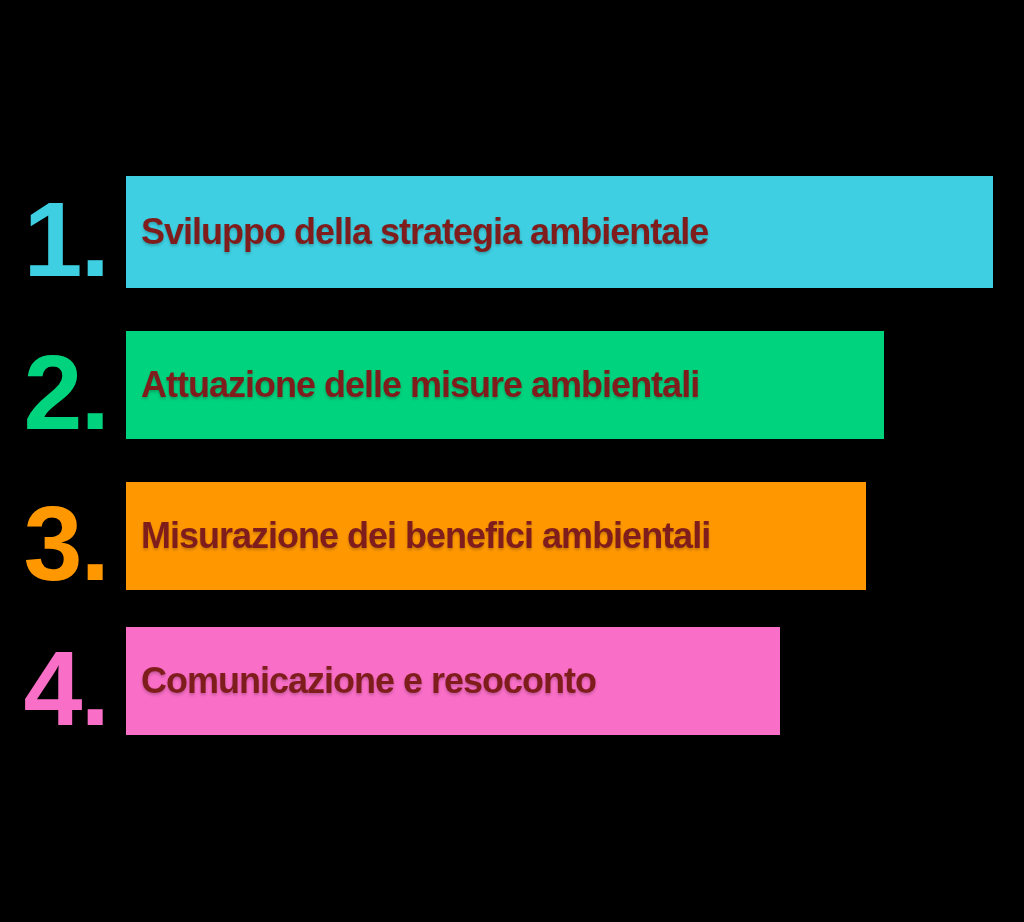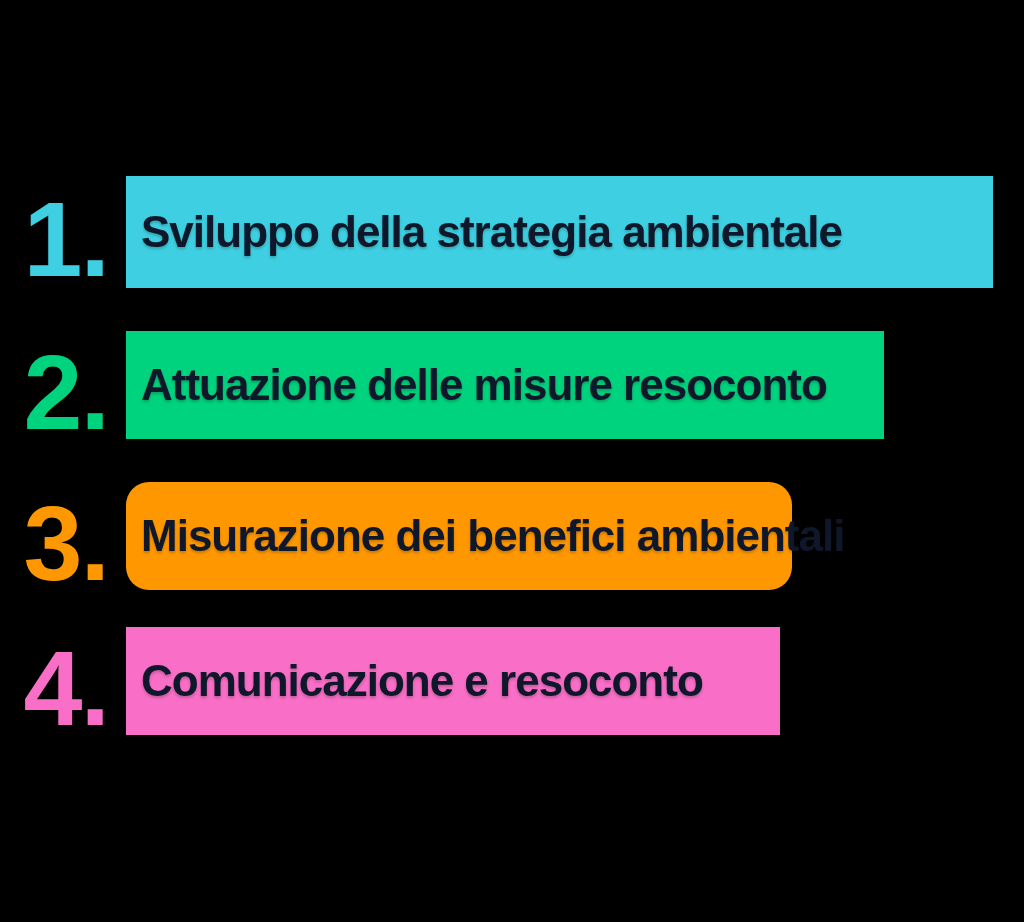--- a/index.html
+++ b/index.html
@@ -43,50 +43,50 @@
   .step-bar {
     position: absolute;
     left: 126px;
     top: 0;
     height: 100%;
     display: flex;
     align-items: center;
   }
   .step-label {
     padding-left: 15px;
-    font-size: 44px;
+    font-size: 36px;
     font-weight: bold;
     letter-spacing: -1px;
-    color: #0f172a;
+    color: #7f1d1d;
     white-space: nowrap;
     text-shadow: 0 2px 3px rgba(0,0,0,0.22);
   }
 </style>
 </head>
 <body>
 
 <div class="canvas">
 
   <div class="step-row r0">
     <div class="step-num" style="color: rgb(62, 208, 226);">1.</div>
     <div class="step-bar" style="background: rgb(62, 208, 226); width: 867px;">
       <span class="step-label">Sviluppo della strategia ambientale</span>
     </div>
   </div>
 
   <div class="step-row r1">
     <div class="step-num" style="color: rgb(0, 211, 126);">2.</div>
     <div class="step-bar" style="background: rgb(0, 211, 126); width: 758px;">
-      <span class="step-label">Attuazione delle misure resoconto</span>
+      <span class="step-label">Attuazione delle misure ambientali</span>
     </div>
   </div>
 
   <div class="step-row r2">
     <div class="step-num" style="color: rgb(255, 152, 0);">3.</div>
-    <div class="step-bar" style="background: rgb(255, 152, 0); width: 666px; border-radius: 23px;">
+    <div class="step-bar" style="background: rgb(255, 152, 0); width: 740px;">
       <span class="step-label">Misurazione dei benefici ambientali</span>
     </div>
   </div>
 
   <div class="step-row r3">
     <div class="step-num" style="color: rgb(249, 110, 198);">4.</div>
     <div class="step-bar" style="background: rgb(249, 110, 198); width: 654px;">
       <span class="step-label">Comunicazione e resoconto</span>
     </div>
   </div>

